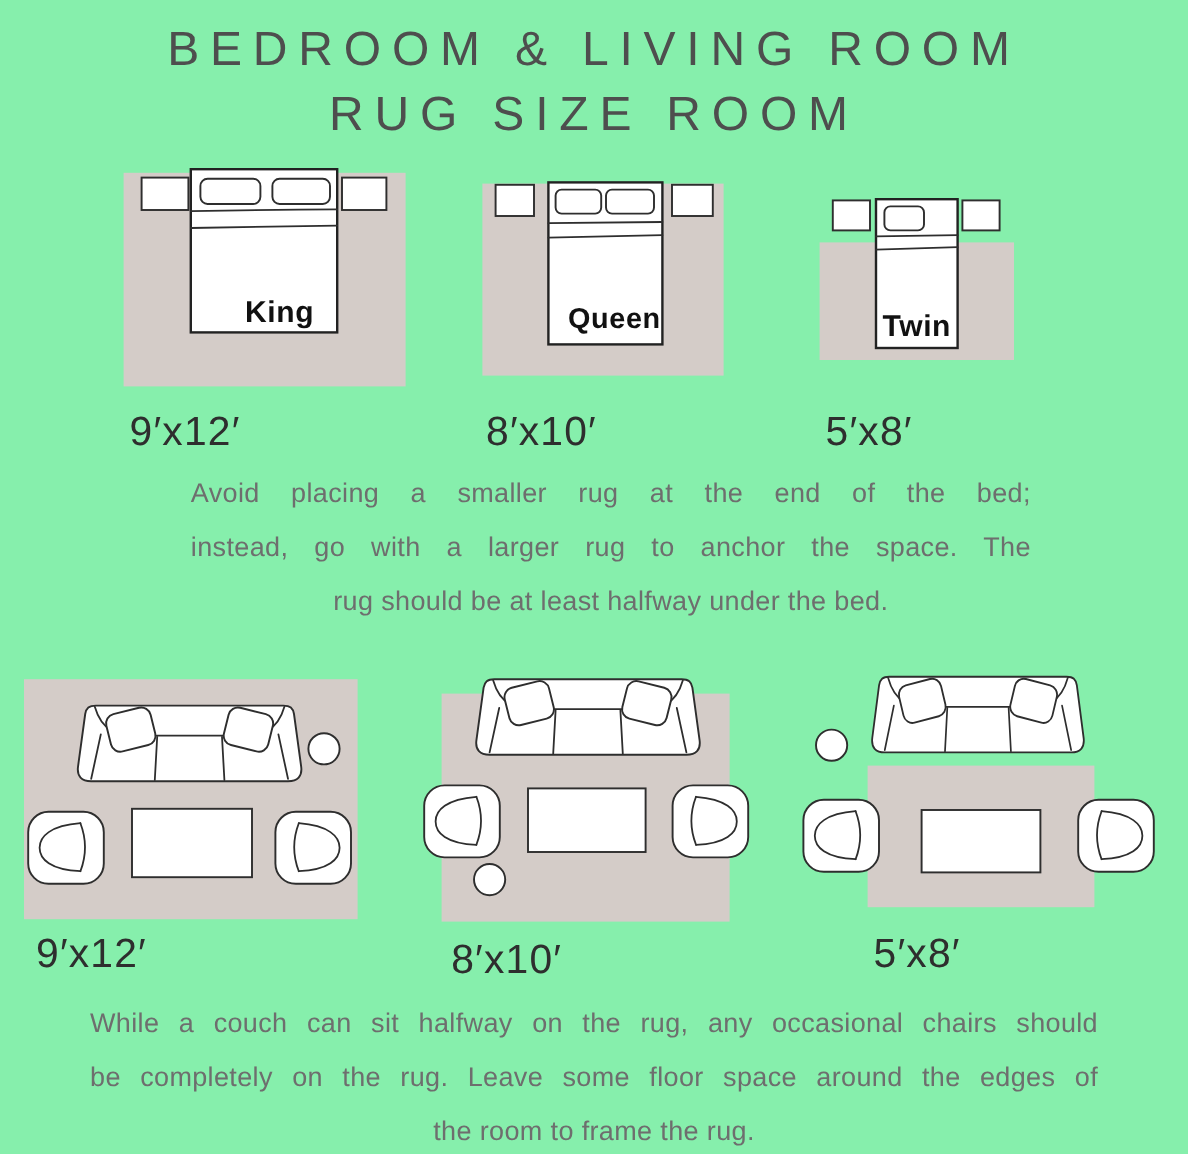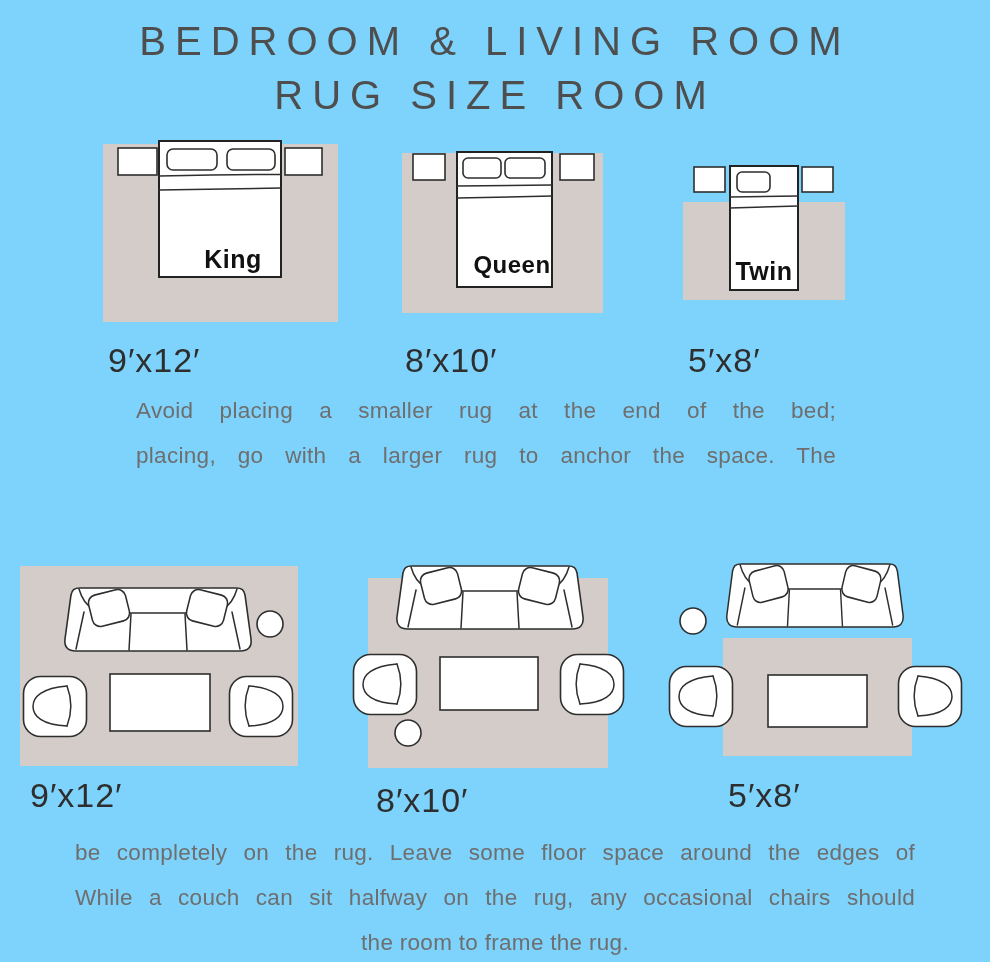--- a/index.html
+++ b/index.html
@@ -1,17 +1,17 @@
 <!DOCTYPE html>
 <html><head>
 <meta charset="utf-8">
 <style>
   html,body{margin:0;padding:0;background:#fff;}
   .page{
-    position:relative;width:990px;height:962px;background:#7dd3fc;
+    position:relative;width:990px;height:962px;background:#86efac;
     font-family:"Liberation Sans",sans-serif;overflow:hidden;
   }
   .title{
     position:absolute;left:0;top:14px;width:990px;text-align:center;
     color:#4e4e4e;font-size:40px;line-height:54px;font-weight:400;
     letter-spacing:9px;
   }
   .diagram{position:absolute;overflow:visible;}
   .size-label{
     position:absolute;font-size:34px;color:#2e2e2e;letter-spacing:1px;
@@ -103,23 +103,24 @@
     <g>
       <rect class="furn-bold" x="60" y="28" width="68" height="124"></rect>
       <rect class="furn" x="67" y="34" width="33" height="20" rx="5"></rect>
       <path class="ln" d="M60,59 L128,58"></path>
       <path class="ln" d="M60,70 L128,68"></path>
     </g>
     <text class="bed-label" x="94" y="142" font-size="25" text-anchor="middle">Twin</text>
   </svg>
   <div class="size-label" style="left:688px;top:341px">5′x8′</div>
 
-  <div class="note" style="left:136px;top:388px;width:700px">
+  <div class="note" style="left:159px;top:388px;width:700px">
     <div class="note-line justify">Avoid placing a smaller rug at the end of the bed;</div>
-    <div class="note-line justify">placing, go with a larger rug to anchor the space. The</div>
+    <div class="note-line justify">instead, go with a larger rug to anchor the space. The</div>
+    <div class="note-line center">rug should be at least halfway under the bed.</div>
   </div>
 
   <svg class="diagram" style="left:10px;top:558px" width="300" height="212">
     <rect x="10" y="8" width="278" height="200" fill="#d4ccc8"></rect>
     <use href="#sofa" xlink:href="#sofa" transform="translate(53,28)"></use>
     <circle class="furn" cx="260" cy="66" r="13"></circle>
     <use href="#chair" xlink:href="#chair" transform="translate(12,117)"></use>
     <rect class="furn" x="100" y="116" width="100" height="57"></rect>
     <use href="#chair" xlink:href="#chair" transform="translate(284,117) scale(-1,1)"></use>
   </svg>
@@ -139,18 +140,18 @@
     <rect x="68" y="86" width="189" height="118" fill="#d4ccc8"></rect>
     <use href="#sofa" xlink:href="#sofa" transform="translate(70,10) scale(0.947,1)"></use>
     <circle class="furn" cx="38" cy="69" r="13"></circle>
     <use href="#chair" xlink:href="#chair" transform="translate(13,113)"></use>
     <rect class="furn" x="113" y="123" width="99" height="52"></rect>
     <use href="#chair" xlink:href="#chair" transform="translate(308,113) scale(-1,1)"></use>
   </svg>
   <div class="size-label" style="left:728px;top:776px">5′x8′</div>
 
   <div class="note" style="left:75px;top:830px;width:840px">
+    <div class="note-line justify">While a couch can sit halfway on the rug, any occasional chairs should</div>
     <div class="note-line justify">be completely on the rug. Leave some floor space around the edges of</div>
-    <div class="note-line justify">While a couch can sit halfway on the rug, any occasional chairs should</div>
     <div class="note-line center">the room to frame the rug.</div>
   </div>
 
 </div>
 
 </body></html>

